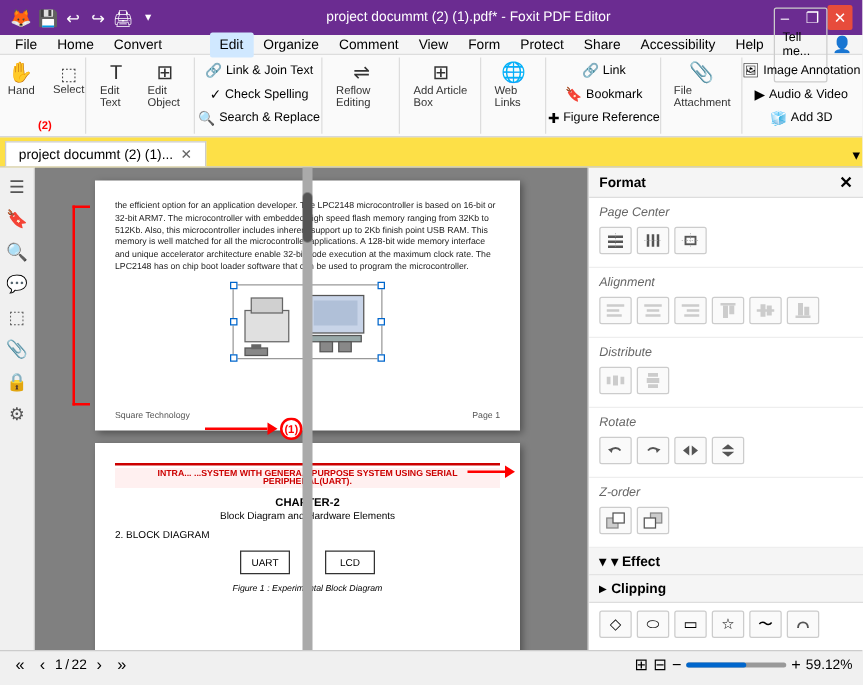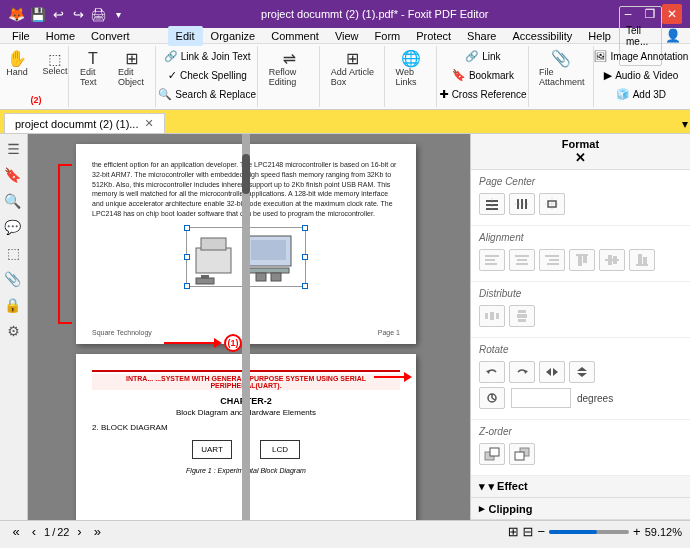--- a/index.html
+++ b/index.html
@@ -258,21 +258,20 @@
     }
     .format-header {
       display: flex;
       align-items: center;
       justify-content: space-between;
       padding: 4px 8px;
       background: #f5f5f5;
       border-bottom: 1px solid #ddd;
       font-weight: bold;
       font-size: 11px;
-      flex-direction: column;
     }
     .format-section {
       padding: 6px 8px;
       border-bottom: 1px solid #eee;
     }
     .format-section-title {
       font-size: 10px;
       color: #666;
       margin-bottom: 6px;
       font-style: italic;
@@ -453,21 +452,21 @@
     <div class="tb-small-btn">
       <span class="tb-small-icon">🔗</span>
       <span>Link</span>
     </div>
     <div class="tb-small-btn">
       <span class="tb-small-icon">🔖</span>
       <span>Bookmark</span>
     </div>
     <div class="tb-small-btn">
       <span class="tb-small-icon">✚</span>
-      <span>Cross Reference</span>
+      <span>Figure Reference</span>
     </div>
   </div>
 
   <div class="toolbar-group" style="min-width:55px;">
     <div class="tb-tool-btn">
       <span class="icon">📎</span>
       <span>File Attachment</span>
     </div>
   </div>
 
@@ -723,31 +722,20 @@
             <polygon points="7,3 7,11 2,7" fill="#555"></polygon>
             <polygon points="9,3 9,11 14,7" fill="#555"></polygon>
           </svg>
         </div>
         <div class="fmt-icon-btn">
           <svg width="16" height="14">
             <polygon points="3,6 13,6 8,2" fill="#555"></polygon>
             <polygon points="3,8 13,8 8,12" fill="#555"></polygon>
           </svg>
         </div>
-      </div>
-      <div class="format-row">
-        <div class="fmt-icon-btn">
-          <svg width="16" height="14">
-            <circle cx="8" cy="7" r="4" fill="none" stroke="#555" stroke-width="1.5"></circle>
-            <line x1="8" y1="3" x2="8" y2="7" stroke="#555" stroke-width="1.5"></line>
-            <line x1="8" y1="7" x2="11" y2="9" stroke="#555" stroke-width="1.5"></line>
-          </svg>
-        </div>
-        <input type="text" class="format-input" style="">
-        <span class="format-label">degrees</span>
       </div>
     </div>
 
     <div class="format-section">
       <div class="format-section-title">Z-order</div>
       <div class="format-icons-row">
         <div class="fmt-icon-btn">
           <svg width="16" height="14">
             <rect x="1" y="5" width="9" height="8" fill="#ccc" stroke="#888" stroke-width="1"></rect>
             <rect x="6" y="1" width="9" height="8" fill="white" stroke="#555" stroke-width="1"></rect>

